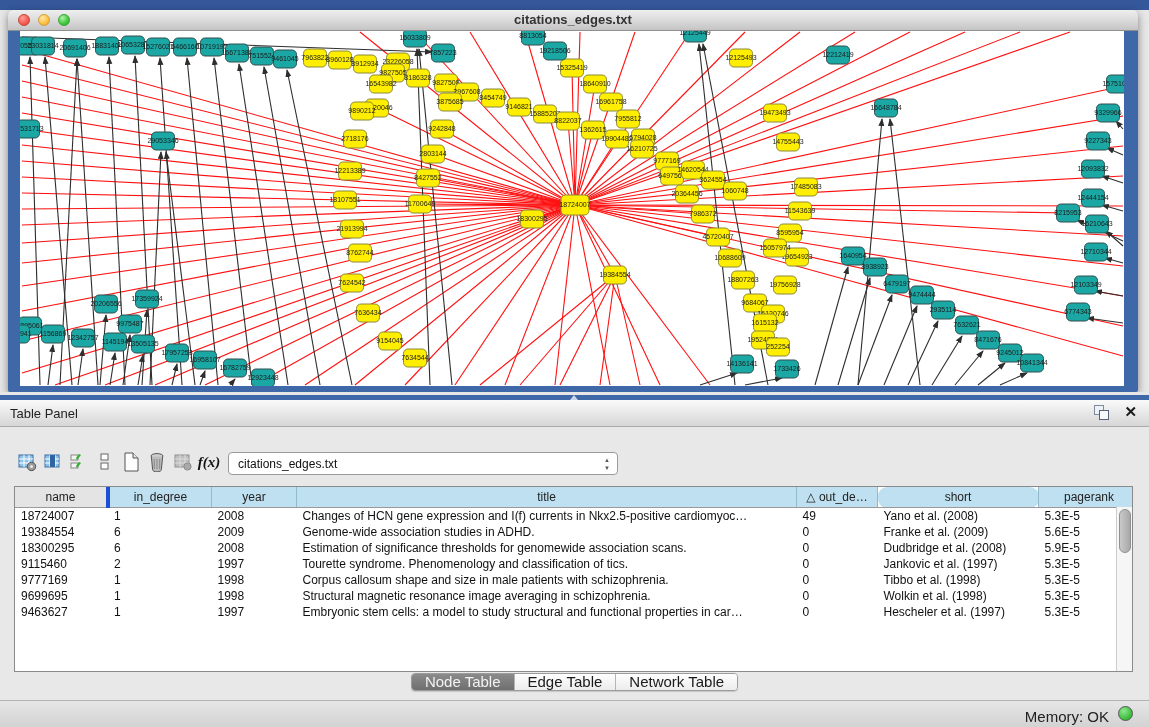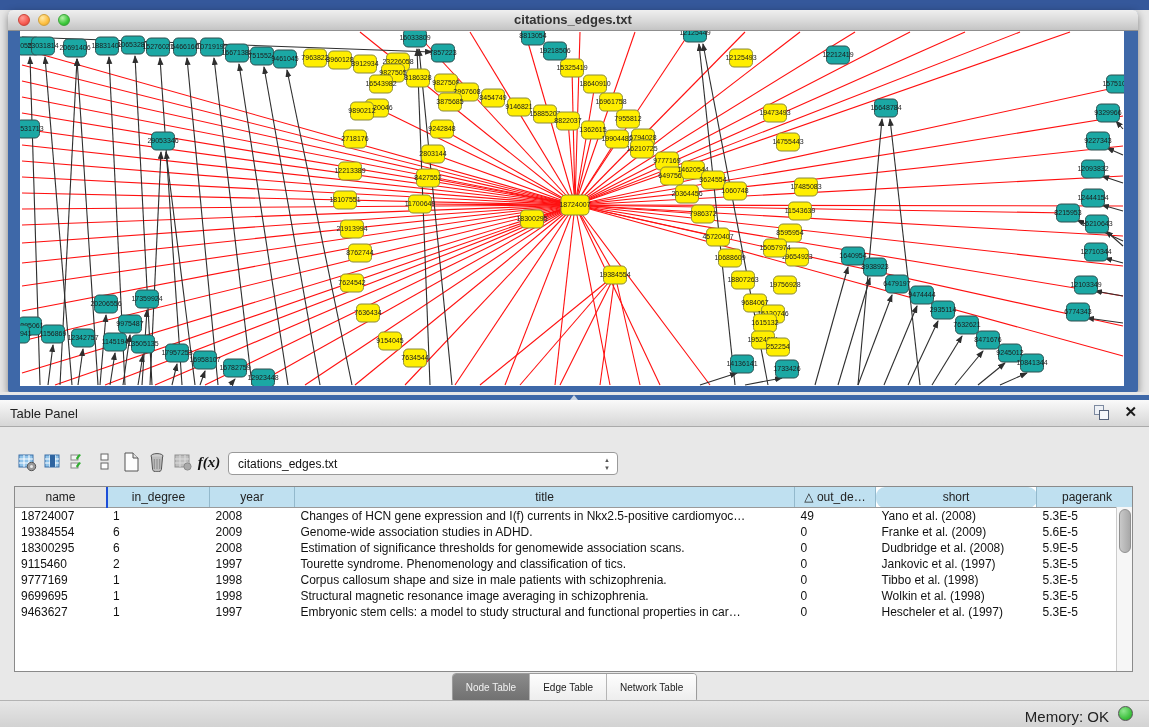--- a/index.html
+++ b/index.html
@@ -45,30 +45,30 @@
   .combo{position:relative;margin-left:6px;width:390px;height:23px;background:#fff;border:1px solid #9a9a9a;
     border-radius:4px;box-sizing:border-box;cursor:pointer;}
   .combo .val{position:absolute;left:9px;top:4px;font-size:12px;color:#111;}
   .combo .steppers{position:absolute;right:7px;top:3px;font-size:6px;color:#555;line-height:8px;text-align:center;}
   
   .tablewrap{position:absolute;left:14px;top:59px;width:1119px;height:186px;background:#fff;
     border:1px solid #8a8a8a;box-sizing:border-box;overflow:hidden;}
   .dtable{border-collapse:collapse;table-layout:fixed;font-size:12px;color:#111;width:1102px;}
   .dtable th{height:20px;background:#bfe0f0;border-right:1px solid #93b9cc;border-bottom:1px solid #9a9a9a;
     font-weight:normal;font-size:12px;color:#222;text-align:center;padding:0 2px;overflow:hidden;white-space:nowrap;}
-  .dtable th.gray{background:#e4e4e4;border-right:2px solid #1d4ed8;}
+  .dtable th.gray{background:#e4e4e4;border-right:4px solid #1d4ed8;}
   .dtable td{height:16px;padding:0 2px 0 6px;white-space:nowrap;overflow:hidden;}
   .vscroll{position:absolute;right:0;top:20px;bottom:0;width:15px;background:#f6f6f6;border-left:1px solid #ccc;}
   .vthumb{position:absolute;left:2px;top:2px;width:10px;height:42px;background:linear-gradient(90deg,#c9c9c9,#a8a8a8);
     border-radius:6px;border:1px solid #909090;}
   
   .tabs{position:absolute;left:0;top:246px;width:1149px;height:22px;text-align:center;}
   .seg{display:inline-flex;border:1px solid #9c9c9c;border-radius:4px;overflow:hidden;
     box-shadow:0 1px 1px rgba(0,0,0,.15);}
-  .seg .tab{padding:6px 13px;font-size:10px;background:linear-gradient(#fefefe,#ececec);
+  .seg .tab{padding:0 13px;font-size:15px;background:linear-gradient(#fefefe,#ececec);
     color:#1a1a1a;border-right:1px solid #b5b5b5;cursor:pointer;line-height:16px;}
   .seg .tab:last-child{border-right:none;}
   .seg .tab.active{background:linear-gradient(#8b8b8b,#6f6f6f);color:#f2f2f2;}
   
   .statusbar{position:absolute;left:0;top:700px;width:1149px;height:27px;
     background:linear-gradient(#e6e6e6,#d2d2d2);border-top:1px solid #b3b3b3;}
   .memlabel{position:absolute;right:40px;top:7px;font-size:15px;color:#222;}
   .memdot{position:absolute;right:16px;top:5px;width:15px;height:15px;border-radius:50%;
     background:radial-gradient(circle at 35% 30%,#8fe78f,#3cbf3c 65%,#2da52d);border:1px solid #555;box-sizing:border-box;}
 </style>

